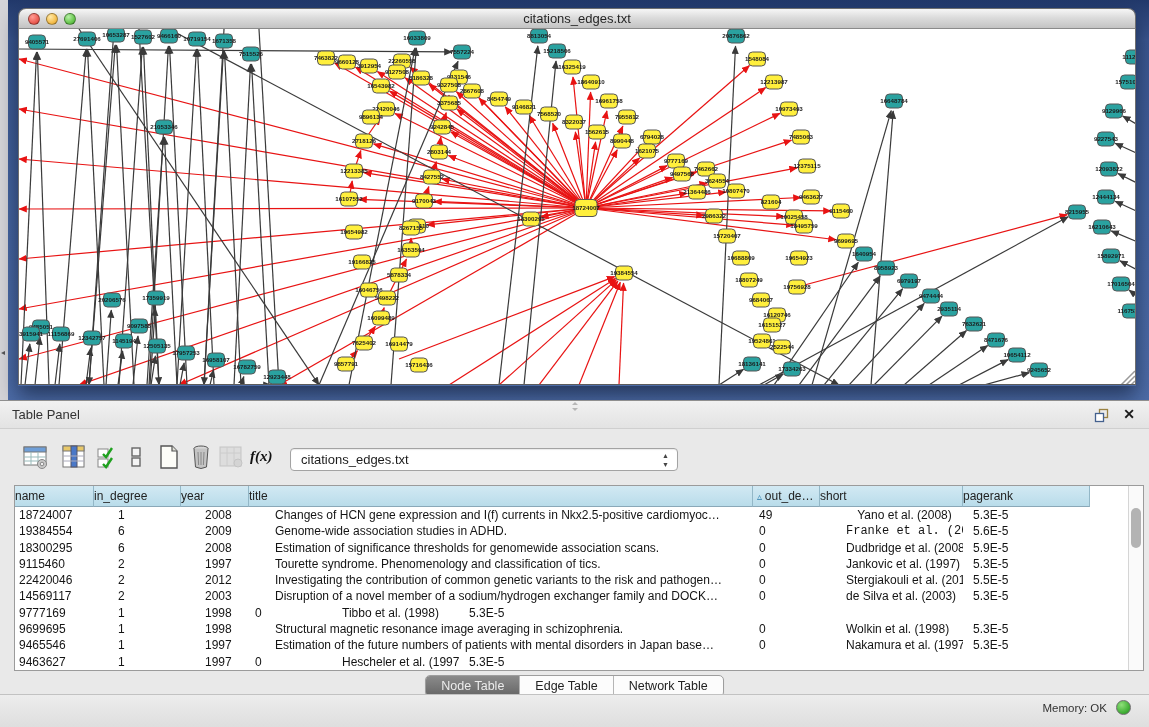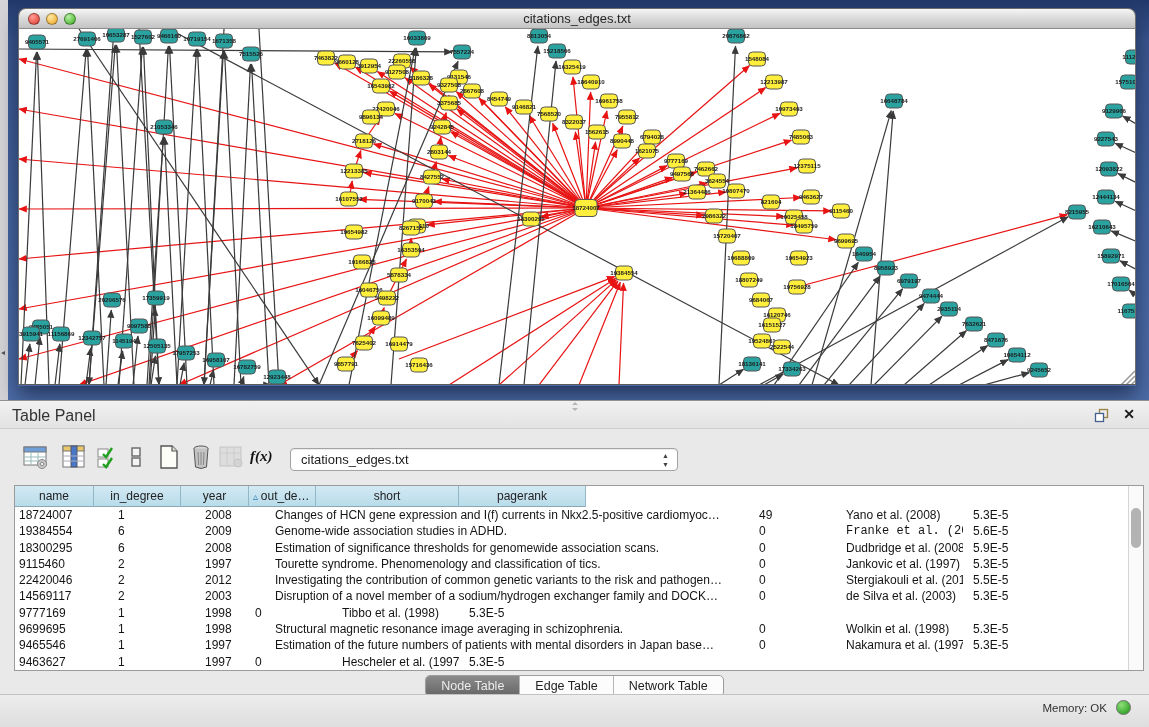--- a/index.html
+++ b/index.html
@@ -23,38 +23,38 @@
   .light.yellow{ left:27px; background:radial-gradient(circle at 35% 30%,#ffe9a8,#f5bf4f 60%,#d99e2b); }
   .light.green { left:45px; background:radial-gradient(circle at 35% 30%,#b8f0a8,#69c74f 60%,#43a22d); }
   .canvas { position:relative; height:356px; background:#ffffff;
     border-left:1px solid #6f6f6f; border-right:1px solid #6f6f6f; border-bottom:1px solid #5c5c5c; overflow:hidden; }
   #graph-svg { display:block; }
 
   
   .table-panel { position:absolute; left:0; top:400px; width:1149px; height:327px; background:#e9e9e9; border-top:1px solid #8f8f8f; }
   .panel-header { position:absolute; left:0; top:0; width:100%; height:28px;
     background:linear-gradient(180deg,#f1f1f1,#e3e3e3); border-bottom:1px solid #cfcfcf; }
-  .panel-title { position:absolute; left:12px; top:6px; font-size:16px; color:#333; }
+  .panel-title { position:absolute; left:12px; top:6px; font-size:13px; color:#333; }
   .float-icon { position:absolute; right:40px; top:7px; width:15px; height:15px; }
   .close-icon { position:absolute; right:14px; top:5px; font-size:14px; font-weight:bold; color:#1a1a1a; cursor:default; }
   .split-cursor { position:absolute; left:570px; top:1px; width:10px; height:9px; opacity:.55; }
 
   .toolbar { position:absolute; left:0; top:38px; width:100%; height:40px; }
   .tb-icon { position:absolute; top:5px; width:26px; height:26px; }
   .fx-icon { font-family:"Liberation Serif", serif; font-style:italic; font-weight:bold; font-size:15px; color:#111; top:9px !important; }
   .dropdown { position:absolute; left:290px; top:9px; width:388px; height:23px; background:#fff;
     border:1px solid #a3a3a3; border-radius:4px; box-shadow:inset 0 1px 1px rgba(0,0,0,.08); }
   .dropdown .dd-label { position:absolute; left:10px; top:3px; font-size:13px; color:#1c1c1c; }
   .dropdown .dd-stepper { position:absolute; right:8px; top:2px; font-size:7px; color:#444; line-height:9px; text-align:center; }
 
   .table-viewport { position:absolute; left:14px; top:84px; width:1130px; height:186px;
     background:#fff; border:1px solid #9b9b9b; }
   .thead { position:absolute; left:0; top:0; height:21px; width:1113px; display:flex; }
   .th { height:21px; background:linear-gradient(180deg,#d2e9f3,#b9dcea); border-right:1px solid #93b7c7;
-    border-bottom:1px solid #8aa8b8; font-size:12px; color:#222; text-align:center; line-height:20px; overflow:hidden; white-space:nowrap; }
+    border-bottom:1px solid #8aa8b8; font-size:12px; color:#222; text-align:left; line-height:20px; overflow:hidden; white-space:nowrap; }
   .th.sorted { text-align:left; padding-left:4px; }
   .th .sort-tri { color:#2e7fae; font-size:10px; }
   .tbody { position:absolute; left:0; top:21px; width:1113px; }
   .tr { display:flex; height:16.3px; background:#fff; }
   .td { font-size:12px; color:#141414; line-height:16px; white-space:nowrap; overflow:hidden; }
   .vscroll { position:absolute; right:0; top:0; width:15px; height:184px; background:#fafafa; border-left:1px solid #d5d5d5; }
   .vthumb { position:absolute; left:2px; top:22px; width:10px; height:40px; background:#b3b3b3; border-radius:5px; }
 
   .tabs { position:absolute; left:0; top:274px; width:100%; height:21px; text-align:center; }
   .tabbar { display:inline-flex; border:1px solid #9e9e9e; border-radius:5px; overflow:hidden;
@@ -824,32 +824,33 @@
         <span class="dd-label">citations_edges.txt</span>
         <span class="dd-stepper">▲<br>▼</span>
       </div>
     </div>
 
     <div class="table-viewport">
       <div class="thead" id="thead">
           <div class="th" style="width: 79px;">name</div>
           <div class="th" style="width: 87px;">in_degree</div>
           <div class="th" style="width: 68px;">year</div>
+          <div class="th" style="width: 504px;">title</div>
           <div class="th sorted" style="width: 67px;"><span class="sort-tri">▵ </span>out_de…</div>
           <div class="th" style="width: 143px;">short</div>
           <div class="th" style="width: 127px;">pagerank</div>
         </div>
       <div class="tbody" id="tbody">
           <div class="tr">
             <div class="td" style="width: 79px; padding-left: 4px;">18724007</div>
             <div class="td" style="width: 87px; padding-left: 24px;">1</div>
             <div class="td" style="width: 68px; padding-left: 24px;">2008</div>
             <div class="td" style="width: 504px; padding-left: 26px;">Changes of HCN gene expression and I(f) currents in Nkx2.5-positive cardiomyoc…</div>
             <div class="td" style="width: 67px; padding-left: 6px;">49</div>
-            <div class="td" style="width: 143px; padding-left: 26px;">Yano et al. (2008)</div>
+            <div class="td" style="width: 143px; padding-left: 26px; text-align: center;">Yano et al. (2008)</div>
             <div class="td" style="width: 127px; padding-left: 10px;">5.3E-5</div>
           </div>
           <div class="tr">
             <div class="td" style="width: 79px; padding-left: 4px;">19384554</div>
             <div class="td" style="width: 87px; padding-left: 24px;">6</div>
             <div class="td" style="width: 68px; padding-left: 24px;">2009</div>
             <div class="td" style="width: 504px; padding-left: 26px;">Genome-wide association studies in ADHD.</div>
             <div class="td" style="width: 67px; padding-left: 6px;">0</div>
             <div class="td" style="width: 143px; padding-left: 26px; font-family: Liberation Mono, monospace;">Franke et al. (2009)</div>
             <div class="td" style="width: 127px; padding-left: 10px;">5.6E-5</div>

